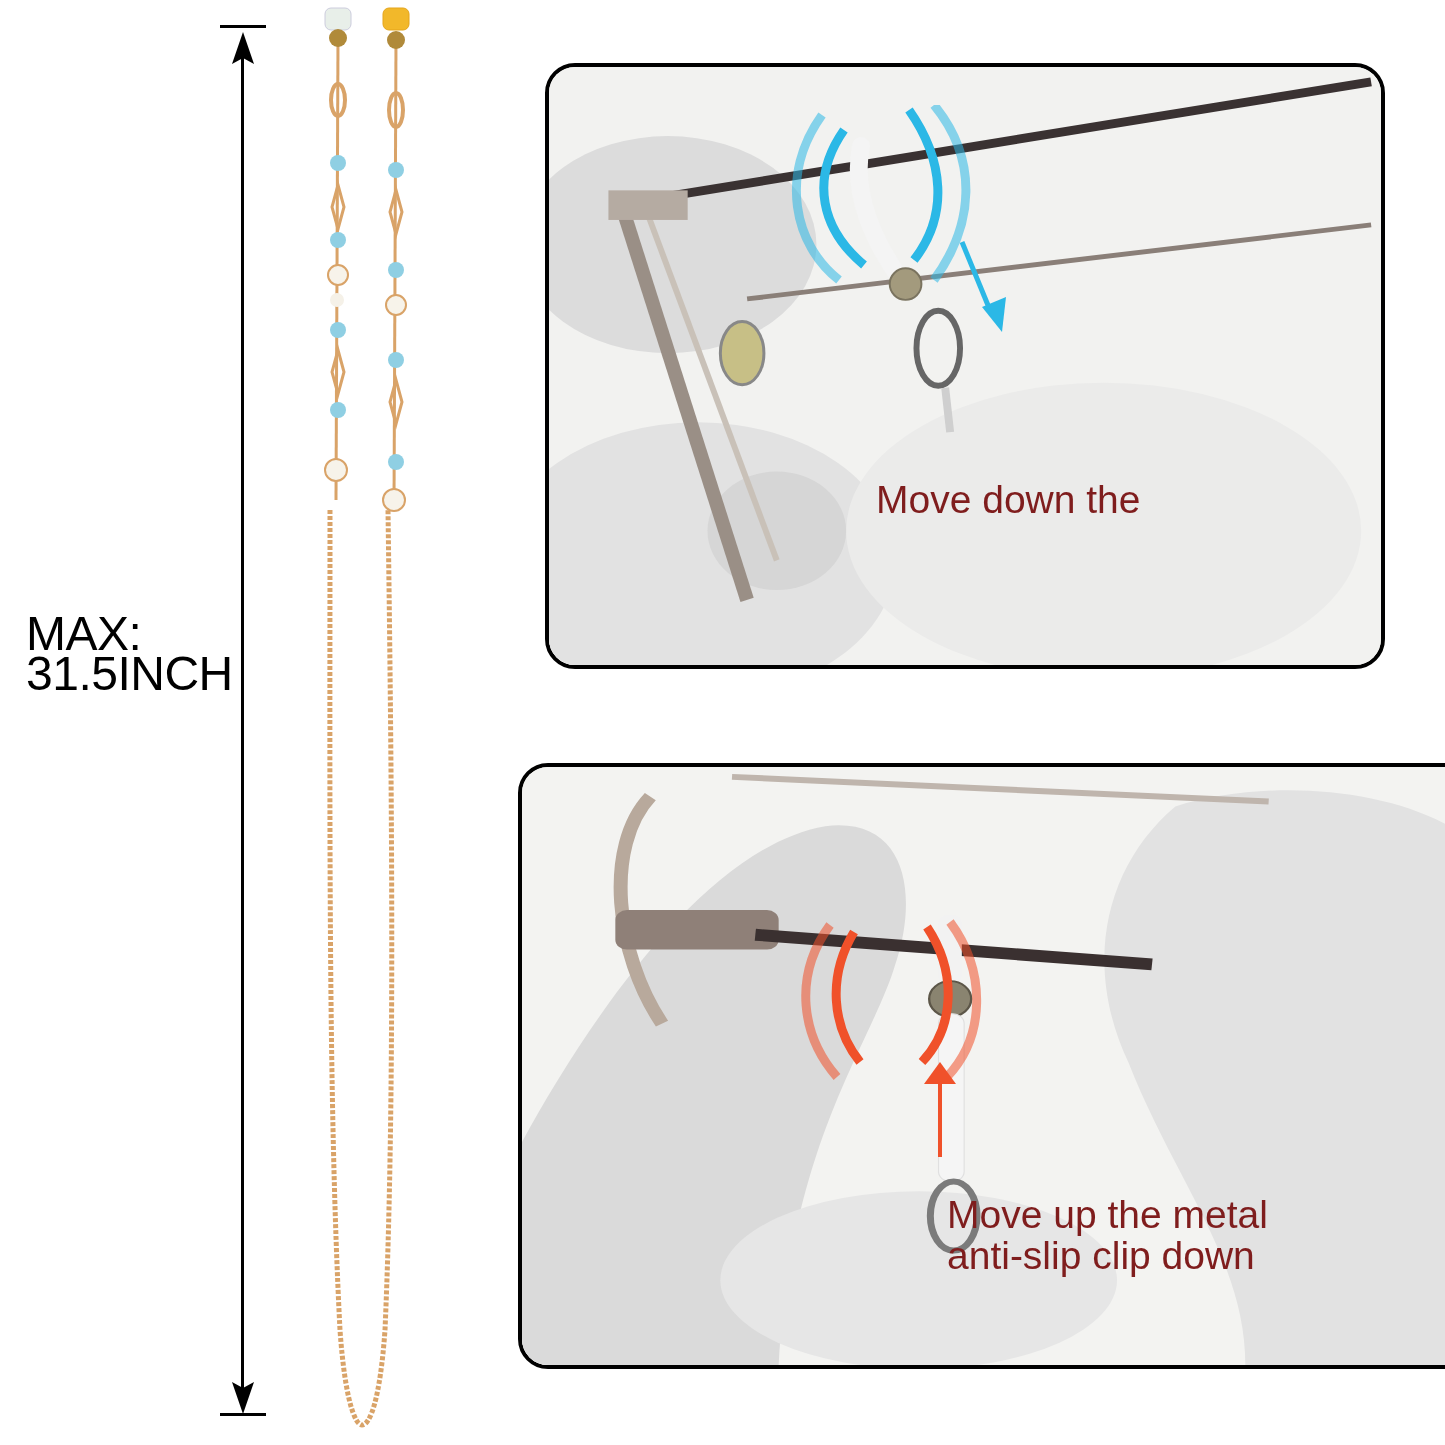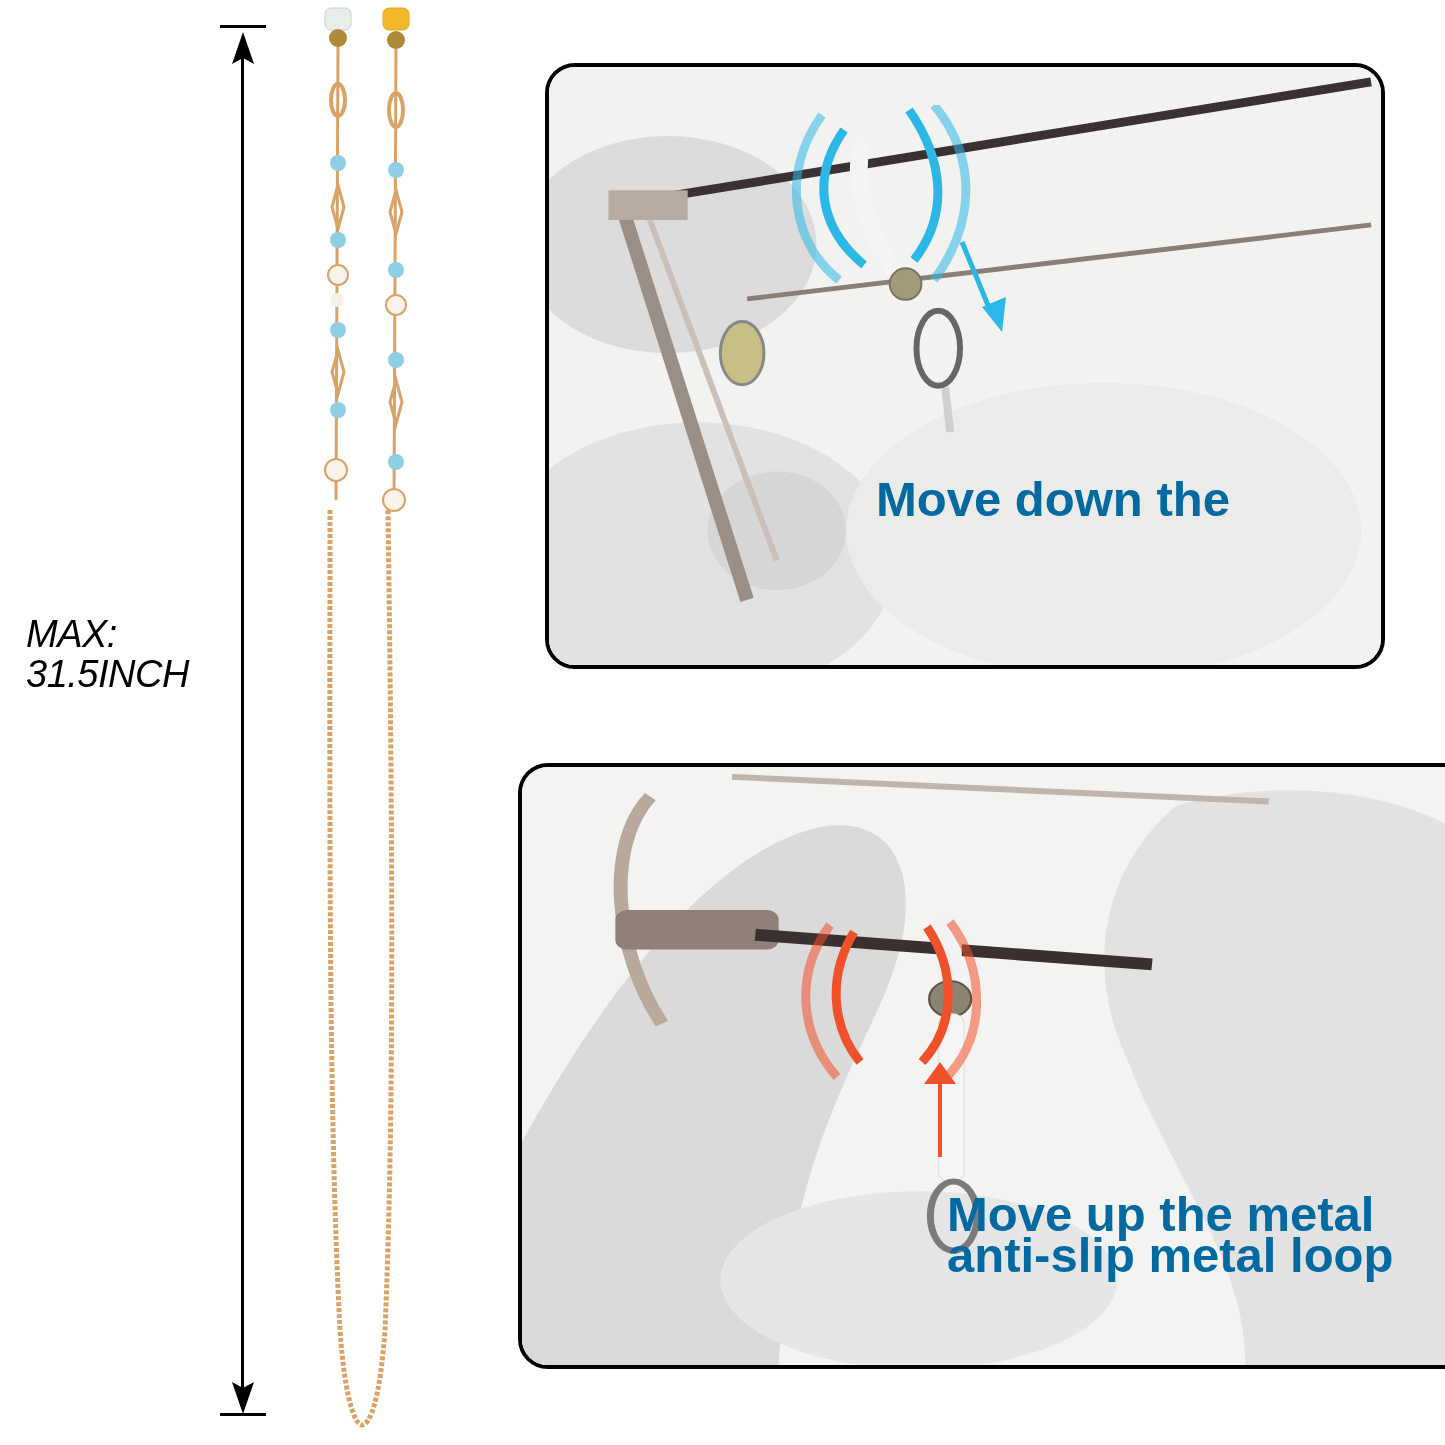--- a/index.html
+++ b/index.html
@@ -1,25 +1,25 @@
 <!DOCTYPE html>
 <html><head>
 <meta charset="utf-8">
 <style>
   html,body{margin:0;padding:0;background:#ffffff;}
   body{width:1445px;height:1445px;position:relative;overflow:hidden;font-family:"Liberation Sans","DejaVu Sans",sans-serif;}
   .abs{position:absolute;}
   
   .dim-cap{position:absolute;left:220px;width:46px;height:3px;background:#000;}
   .dim-line{position:absolute;left:241px;width:3px;background:#000;}
-  .dim-label{position:absolute;left:26px;top:614px;font-size:38px;line-height:40px;color:#000;letter-spacing:-0.5px;font-style:italic;}
+  .dim-label{position:absolute;left:26px;top:614px;font-size:48px;line-height:40px;color:#000;letter-spacing:-0.5px;}
   
   .panel{position:absolute;border:4px solid #000;border-radius:30px;overflow:hidden;background:#eeeeec;box-sizing:border-box;}
   .panel svg{position:absolute;left:0;top:0;width:100%;height:100%;}
-  .caption{position:absolute;font-size:49px;line-height:41px;font-weight:bold;color:#0369a1;white-space:nowrap;}
+  .caption{position:absolute;font-size:39px;line-height:41px;font-weight:normal;color:#7f1d1d;white-space:nowrap;}
 </style>
 </head>
 <body>
 
 <div>
   <div class="dim-cap" style="top:25px"></div>
   <svg class="abs" style="left:228px;top:30px" width="30" height="36">
     <polygon points="15,2 26,34 15,28 4,34" fill="#000"></polygon>
   </svg>
   <div class="dim-line" style="top:55px;height:1335px"></div>
@@ -136,15 +136,15 @@
     <path d="M62,15 C35,60 40,110 68,145" fill="none" stroke="#f0512a" stroke-width="9"></path>
     <path d="M135,10 C165,55 163,110 130,145" fill="none" stroke="#f0512a" stroke-width="9"></path>
     <path d="M158,5 C195,55 193,120 155,160" fill="none" stroke="#f0512a" stroke-width="9" stroke-opacity="0.55"></path>
   </svg>
   <svg class="abs" style="left:400px;top:295px;width:36px;height:100px" viewBox="0 0 36 100">
     <polygon points="18,0 34,22 2,22" fill="#f0512a"></polygon>
     <line x1="18" y1="18" x2="18" y2="95" stroke="#f0512a" stroke-width="4"></line>
   </svg>
   <div class="caption" style="left:425px;top:427px">
     <div>Move up the metal</div>
-    <div>anti-slip metal loop</div>
+    <div>anti-slip clip down</div>
   </div>
 </div>
 
 </body></html>

